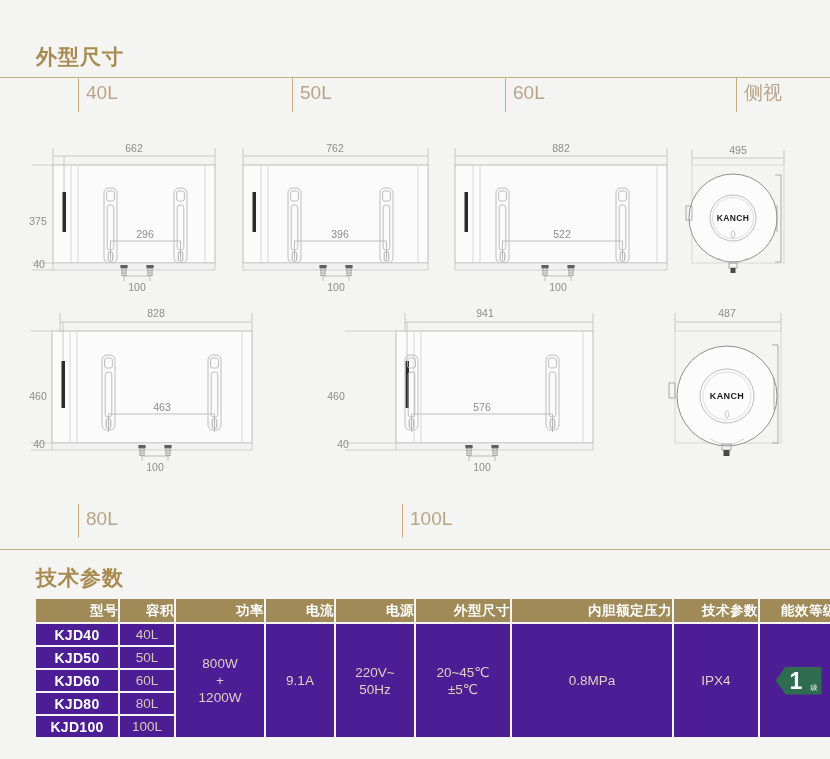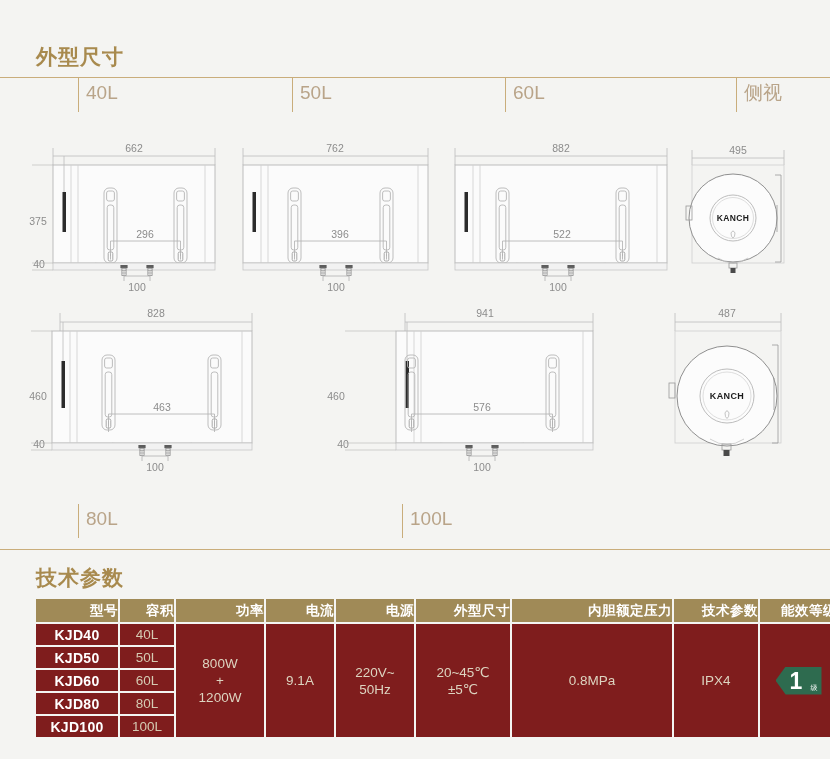--- a/index.html
+++ b/index.html
@@ -79,21 +79,21 @@
     background: #a08a57;
     color: #ffffff;
     font-size: 13.5px;
     font-weight: bold;
     height: 23px;
     letter-spacing: 0.5px;
     text-align: right;
     padding: 0;
   }
   .spec-table td {
-    background: #7f1d1d;
+    background: #4c1d95;
     font-size: 13px;
     text-align: center;
     height: 21px;
     padding: 0;
     color: #dcd2bd;
   }
   .spec-table td.model {
     color: #ffffff;
     font-size: 14px;
     font-weight: bold;

